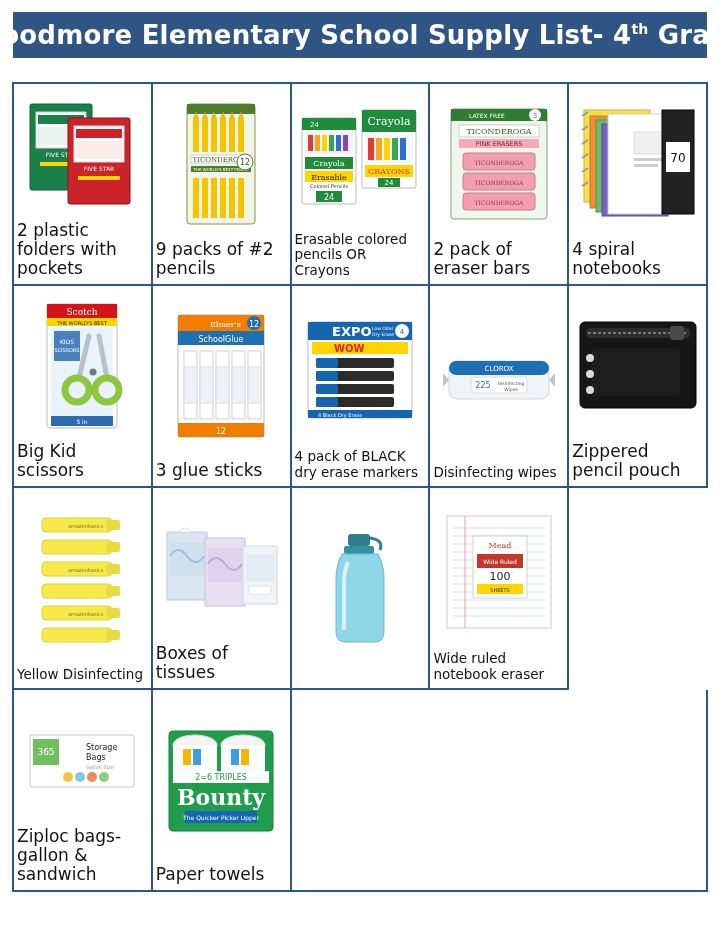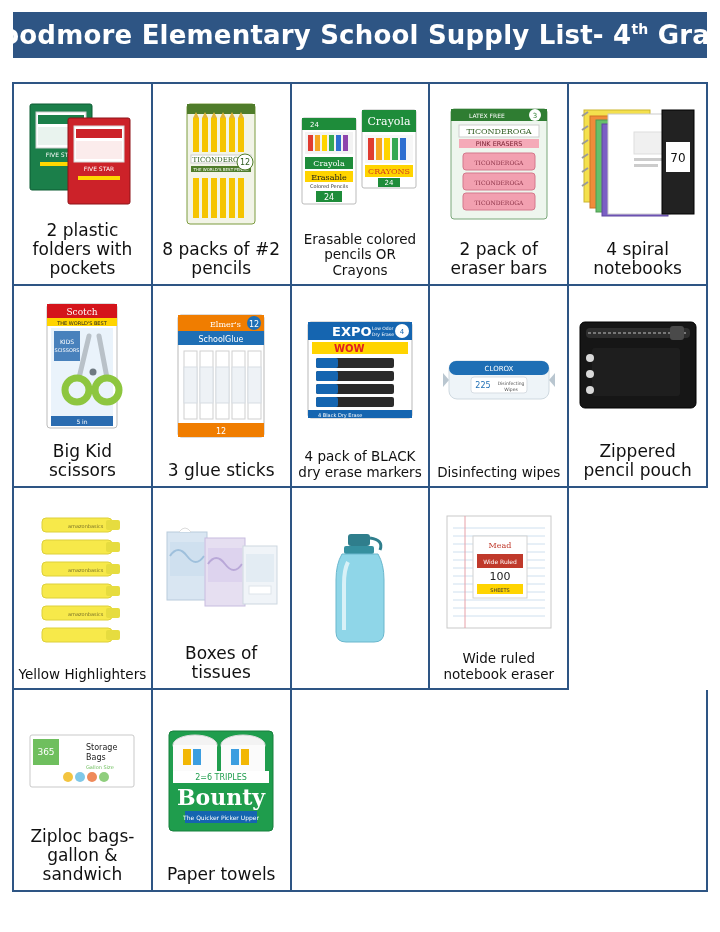--- a/index.html
+++ b/index.html
@@ -80,21 +80,20 @@
     flex: 1 1 auto;
     width: 100%;
     display: flex;
     align-items: center;
     justify-content: center;
     overflow: hidden;
   }
   .caption {
     flex: 0 0 auto;
     width: 100%;
-    text-align: center;
     font-family: "DejaVu Sans", sans-serif;
     font-size: 15px;
     line-height: 17px;
     color: #111111;
     padding-bottom: 2px;
     word-wrap: break-word;
   }
   .caption.sm { font-size: 13.5px; line-height: 15.5px; }
   .caption.lg { font-size: 17px; line-height: 19px; }
 
@@ -164,21 +163,21 @@
               <rect x="41" y="78" width="6" height="40" fill="#f5c400"></rect>
               <rect x="50" y="78" width="6" height="40" fill="#f5c400"></rect>
               <rect x="59" y="78" width="6" height="40" fill="#f5c400"></rect>
               <rect x="68" y="78" width="6" height="40" fill="#f5c400"></rect>
               <rect x="77" y="78" width="6" height="40" fill="#f5c400"></rect>
             </g>
             <circle cx="84" cy="62" r="8" fill="#ffffff" stroke="#4f7c2a"></circle>
             <text x="84" y="65" font-size="8" fill="#2f5c1f" text-anchor="middle" font-family="DejaVu Sans">12</text>
           </svg>
         </div>
-        <div class="caption lg">8 packs of #2 pencils</div>
+        <div class="caption lg">9 packs of #2 pencils</div>
       </div>
 
       <div class="cell">
         <div class="art">
           <svg width="128" height="112" viewBox="0 0 128 112">
             <rect x="6" y="14" width="54" height="86" rx="2" fill="#ffffff" stroke="#bbbbbb"></rect>
             <rect x="6" y="14" width="54" height="12" fill="#1e8c3a"></rect>
             <text x="14" y="23" font-size="7" fill="#ffffff" font-family="DejaVu Sans">24</text>
             <rect x="9" y="28" width="48" height="22" fill="#f3f3f3"></rect>
             <g>
@@ -407,21 +406,21 @@
               <rect x="18" y="74" width="70" height="14" rx="4" fill="#f7e94a" stroke="#ddd03a"></rect>
               <rect x="82" y="76" width="14" height="10" rx="2" fill="#e6dc3f"></rect>
               <rect x="18" y="96" width="70" height="14" rx="4" fill="#f7e94a" stroke="#ddd03a"></rect>
               <rect x="82" y="98" width="14" height="10" rx="2" fill="#e6dc3f"></rect>
               <text x="44" y="106" font-size="5" fill="#7a7328" font-family="DejaVu Sans">amazonbasics</text>
               <rect x="18" y="118" width="70" height="14" rx="4" fill="#f7e94a" stroke="#ddd03a"></rect>
               <rect x="82" y="120" width="14" height="10" rx="2" fill="#e6dc3f"></rect>
             </g>
           </svg>
         </div>
-        <div class="caption sm">Yellow Highlighters</div>
+        <div class="caption sm">Yellow Disinfecting</div>
       </div>
 
       <div class="cell">
         <div class="art">
           <svg width="128" height="104" viewBox="0 0 128 104">
             <rect x="10" y="16" width="40" height="68" fill="#d9e6f2" stroke="#b9cbdc"></rect>
             <rect x="13" y="26" width="34" height="34" fill="#cfe0ef"></rect>
             <path d="M13 40 q8 -12 17 0 q9 12 17 0" fill="none" stroke="#9fc0dc" stroke-width="2"></path>
             <rect x="48" y="22" width="40" height="68" fill="#e6dff1" stroke="#c7bcdf"></rect>
             <rect x="51" y="32" width="34" height="34" fill="#ddd3ee"></rect>

